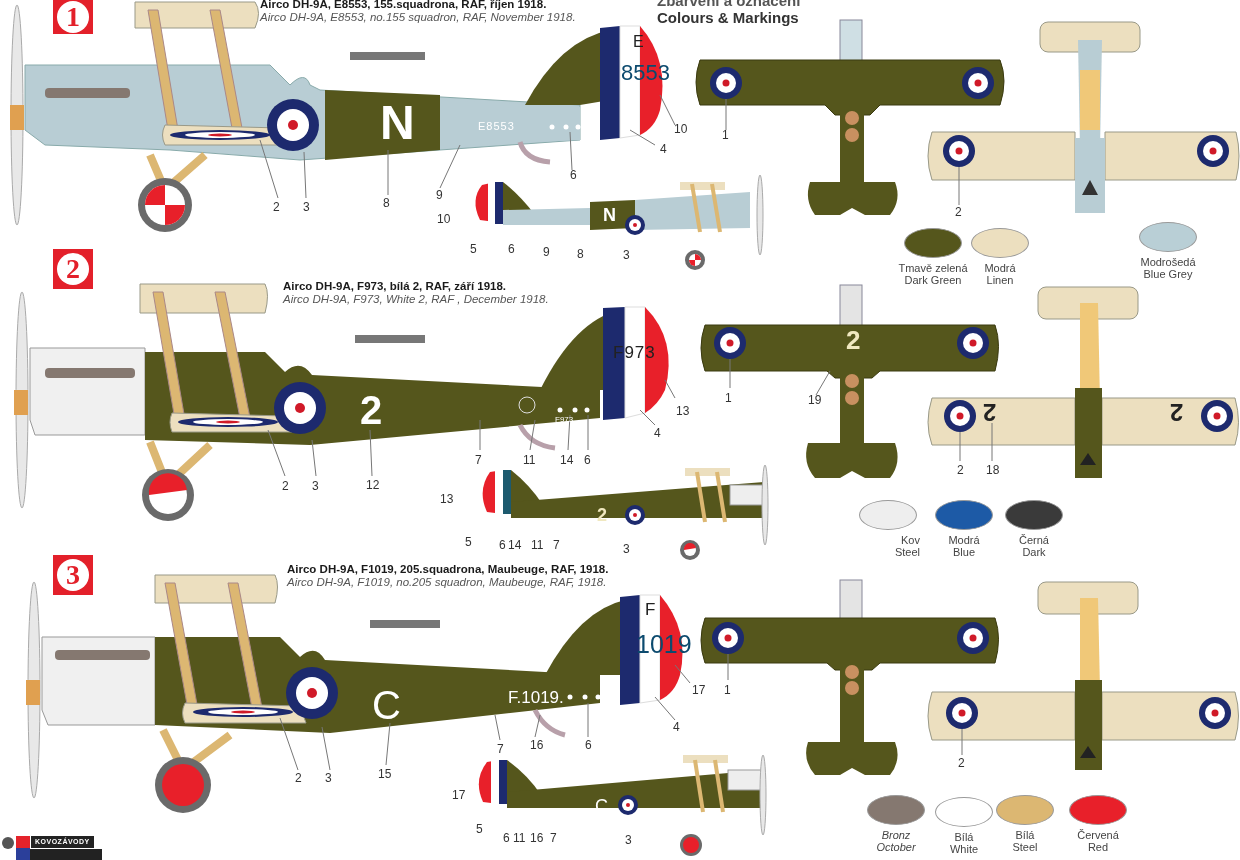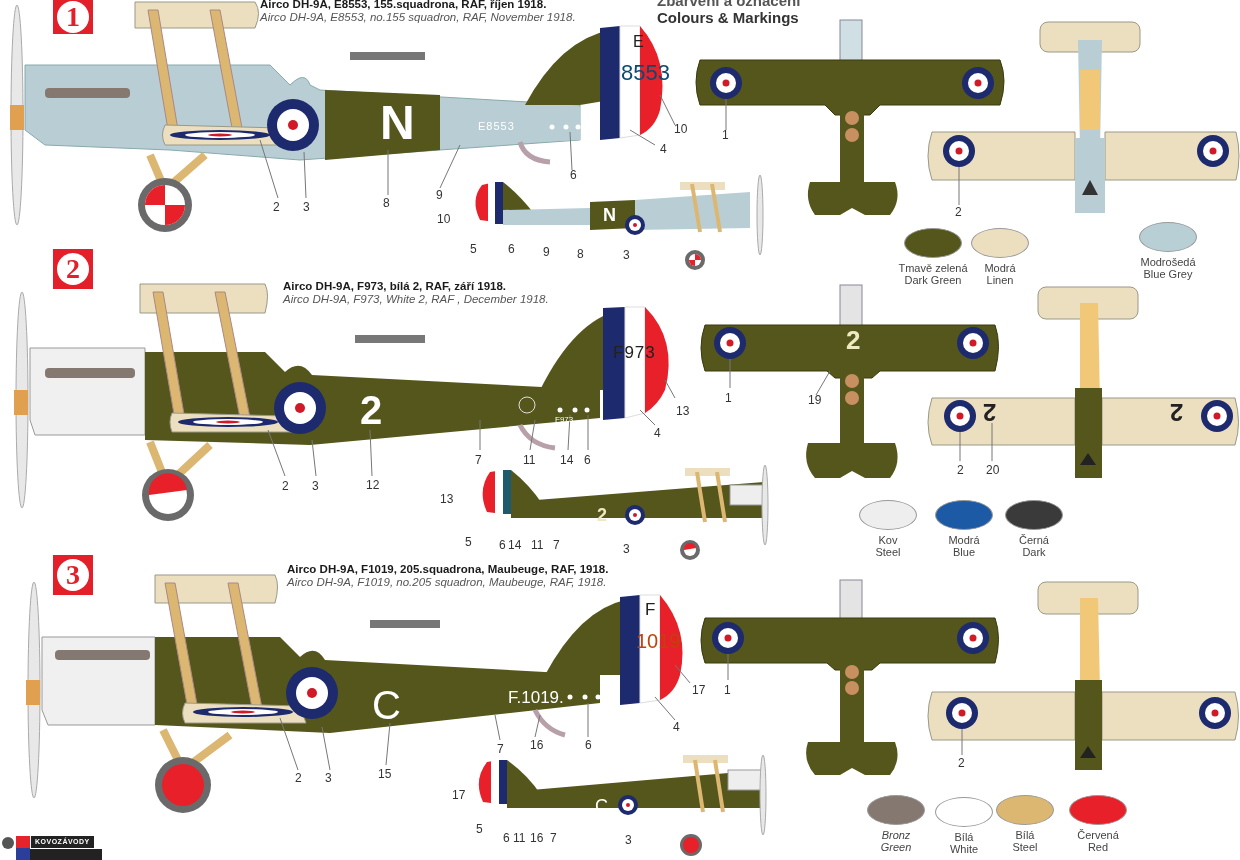--- a/index.html
+++ b/index.html
@@ -306,23 +306,23 @@
     <circle cx="40" cy="133" r="3.5" fill="#d01a28"></circle>
   <circle cx="297" cy="133" r="16" fill="#1d2a6e"></circle>
     <circle cx="297" cy="133" r="10" fill="#fff"></circle>
     <circle cx="297" cy="133" r="3.5" fill="#d01a28"></circle>
   <line x1="40" y1="149" x2="40" y2="178" stroke="#777"></line>
   <line x1="72" y1="140" x2="72" y2="178" stroke="#777"></line>
 </svg>
 <div class="abs" style="left:983px;top:398px;font-size:24px;color:#222;font-weight:bold;transform:rotate(180deg);">2</div>
 <div class="abs" style="left:1170px;top:398px;font-size:24px;color:#222;font-weight:bold;transform:rotate(180deg);">2</div>
 <div class="callout" style="left:957px;top:463px;">2</div>
-<div class="callout" style="left:986px;top:463px;">20</div>
-
-<div class="swatch" style="left:856px;top:500px;width:64px;">
+<div class="callout" style="left:986px;top:463px;">18</div>
+
+<div class="swatch" style="left:856px;top:500px;width:64px;text-align:right;">
   <div class="oval" style="background:#eeeeee;"></div>
   <div>Kov</div>
   <div>Steel</div>
 </div>
 <div class="swatch" style="left:932px;top:500px;width:64px;">
   <div class="oval" style="background:#1d5aa6;"></div>
   <div>Modrá</div>
   <div>Blue</div>
 </div>
 <div class="swatch" style="left:1002px;top:500px;width:64px;">
@@ -374,21 +374,21 @@
   <line x1="390" y1="148" x2="386" y2="190" stroke="#777"></line>
   <line x1="495" y1="140" x2="500" y2="165" stroke="#777"></line>
   <line x1="540" y1="140" x2="535" y2="162" stroke="#777"></line>
   <line x1="588" y1="128" x2="588" y2="162" stroke="#777"></line>
   <line x1="655" y1="122" x2="675" y2="145" stroke="#777"></line>
   <line x1="675" y1="90" x2="690" y2="108" stroke="#777"></line>
 </svg>
 <div class="abs" style="left:372px;top:683px;font-size:40px;color:#fff;">C</div>
 <div class="abs" style="left:508px;top:688px;font-size:17px;color:#fff;">F.1019.</div>
 <div class="abs" style="left:645px;top:600px;font-size:17px;color:#222;">F</div>
-<div class="abs" style="left:636px;top:630px;font-size:20px;color:#c2410c;">1019</div>
+<div class="abs" style="left:636px;top:630px;font-size:25px;color:#0c4a6e;">1019</div>
 <div class="callout" style="left:295px;top:771px;">2</div>
 <div class="callout" style="left:325px;top:771px;">3</div>
 <div class="callout" style="left:378px;top:767px;">15</div>
 <div class="callout" style="left:497px;top:742px;">7</div>
 <div class="callout" style="left:530px;top:738px;">16</div>
 <div class="callout" style="left:585px;top:738px;">6</div>
 <div class="callout" style="left:673px;top:720px;">4</div>
 <div class="callout" style="left:692px;top:683px;">17</div>
 
 <svg width="340" height="110" style="left:473px;top:750px;">
@@ -448,21 +448,21 @@
   <circle cx="295" cy="143" r="16" fill="#1d2a6e"></circle>
     <circle cx="295" cy="143" r="10" fill="#fff"></circle>
     <circle cx="295" cy="143" r="3.5" fill="#d01a28"></circle>
   <line x1="42" y1="159" x2="42" y2="185" stroke="#777"></line>
 </svg>
 <div class="callout" style="left:958px;top:756px;">2</div>
 
 <div class="swatch" style="left:864px;top:795px;width:64px;font-style:italic;">
   <div class="oval" style="background:#857870;"></div>
   <div>Bronz</div>
-  <div>Green</div>
+  <div>October</div>
 </div>
 <div class="swatch" style="left:932px;top:797px;width:64px;">
   <div class="oval" style="background:#ffffff;"></div>
   <div>Bílá</div>
   <div>White</div>
 </div>
 <div class="swatch" style="left:993px;top:795px;width:64px;">
   <div class="oval" style="background:#dcb772;"></div>
   <div>Bílá</div>
   <div>Steel</div>

